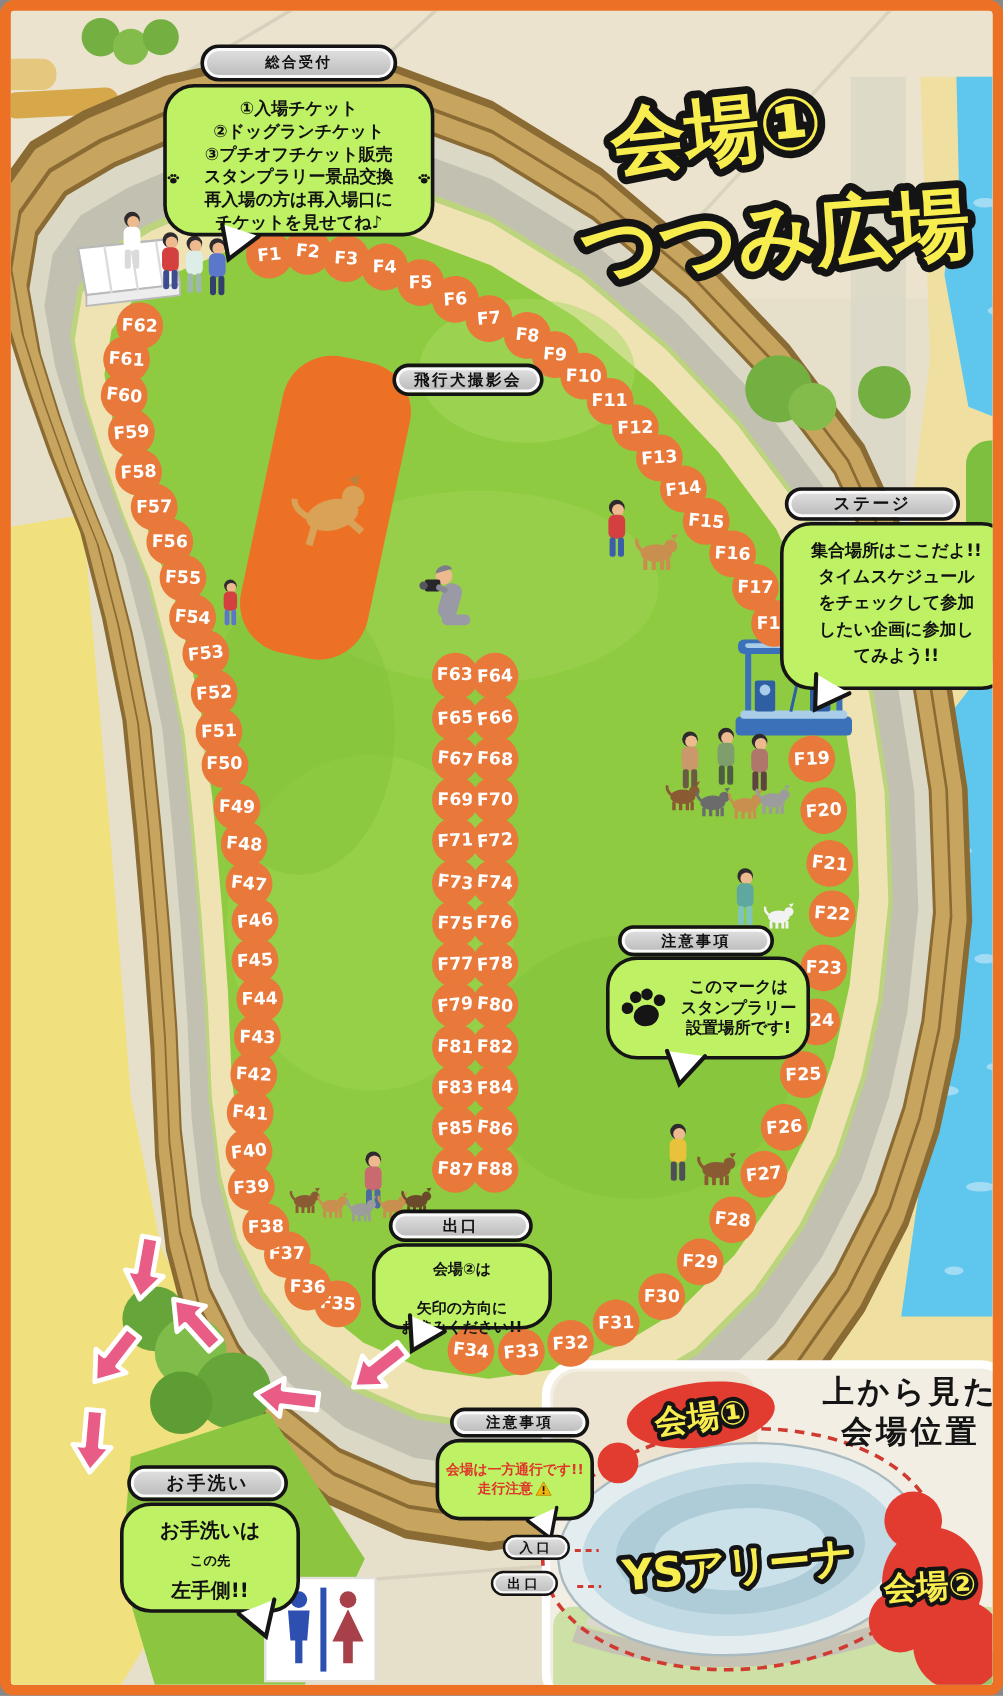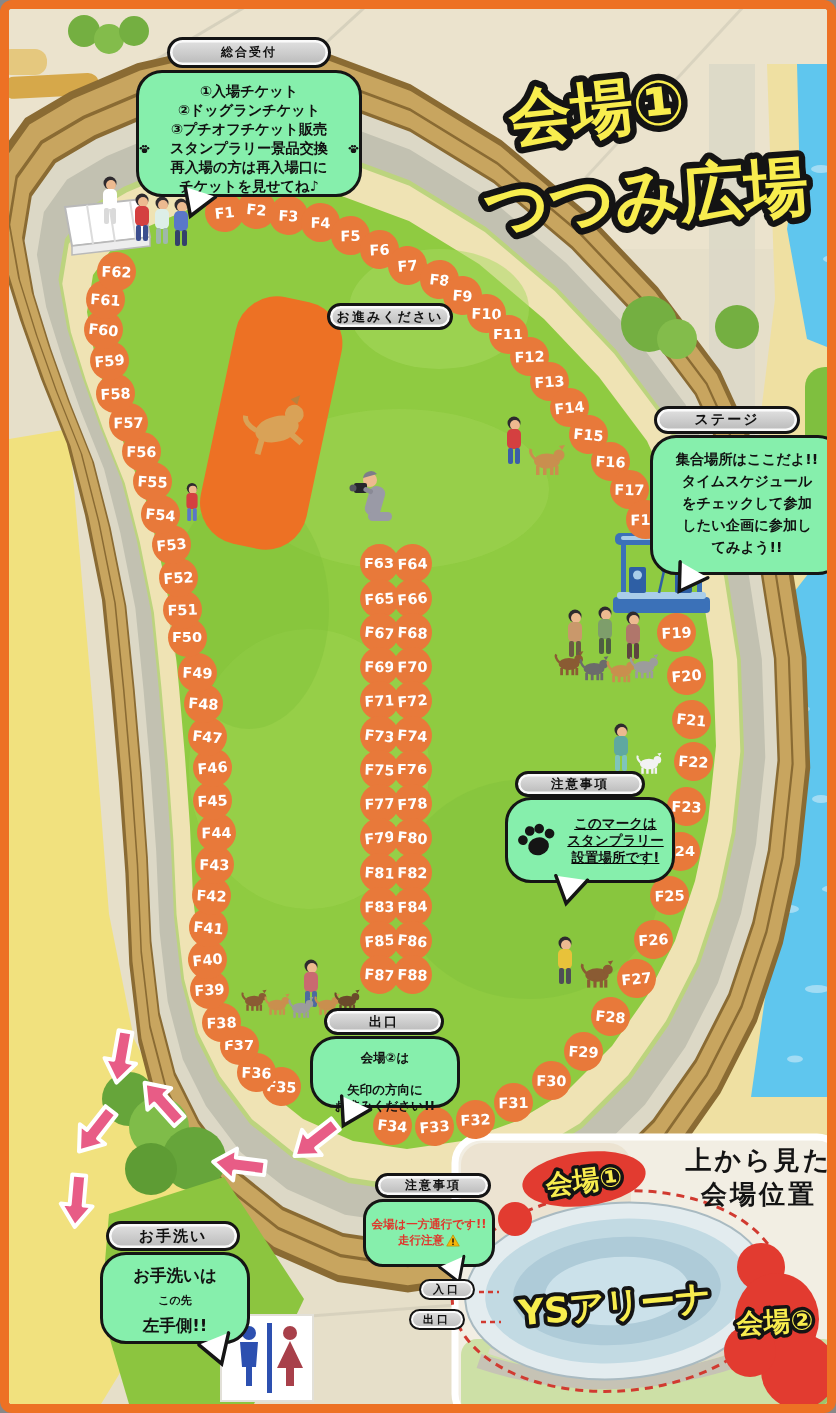--- a/index.html
+++ b/index.html
@@ -3,21 +3,21 @@
 <meta charset="utf-8">
 <style>
   html,body{margin:0;padding:0;background:#888;}
   .poster{
     position:relative;width:836px;height:1413px;box-sizing:border-box;
     border:9px solid #ED7124;border-radius:12px;overflow:hidden;
     background:#E6DFC9;font-family:"DejaVu Sans","Liberation Sans",sans-serif;
   }
   svg.layer{position:absolute;left:0;top:0;pointer-events:none;}
   
-  .bubble{position:absolute;background:#86efac;border:3.5px solid #151515;border-radius:26px;
+  .bubble{position:absolute;background:#bef264;border:3.5px solid #151515;border-radius:26px;
           text-align:center;z-index:3;box-sizing:border-box;}
   .bl{font-weight:700;color:#111;white-space:nowrap;}
   .pill{position:absolute;background:linear-gradient(#E2E2E2,#B9B9B9);border:3px solid #141414;
         border-radius:16px;box-shadow:inset 0 0 0 2.5px #FAFAFA;font-weight:800;color:#111;
         display:flex;align-items:center;justify-content:center;letter-spacing:2px;
         z-index:4;box-sizing:border-box;white-space:nowrap;}
   .tail{position:absolute;transform-origin:50% 0;z-index:3;}
   
   #booths{position:absolute;left:0;top:0;width:836px;height:1413px;z-index:2;pointer-events:none;}
   .booth{position:absolute;width:39px;height:39px;margin:-19.5px 0 0 -19.5px;border-radius:50%;
@@ -525,41 +525,41 @@
         </svg>
     </div>
     <div class="bl" style="font-size:14.2px;line-height:19px;">再入場の方は再入場口に</div>
     <div class="bl" style="font-size:14.2px;line-height:19px;">チケットを見せてね♪</div>
     <svg class="tail" style="left:44px;top:calc(100% - 4px);transform:rotate(18deg);" width="36" height="32" viewBox="0 0 36 32">
         <path d="M2,2 L16,28 L34,2" fill="#fff" stroke="#151515" stroke-width="3.5" stroke-linecap="round"></path>
       </svg>
   </div>
 
   <div class="pill" style="left:318px;top:294px;width:126px;height:27px;font-size:13px;">
-      <span>お進みください</span>
+      <span>飛行犬撮影会</span>
     </div>
 
   <div class="pill" style="left:645px;top:397px;width:146px;height:28px;font-size:14px;">
       <span>ステージ</span>
     </div>
   <div class="bubble" style="left:641px;top:426px;width:194px;height:140px;padding-top:10px;">
     <div class="bl" style="font-size:14.2px;line-height:22px;">集合場所はここだよ!!</div>
     <div class="bl" style="font-size:14.2px;line-height:22px;">タイムスケジュール</div>
     <div class="bl" style="font-size:14.2px;line-height:22px;">をチェックして参加</div>
     <div class="bl" style="font-size:14.2px;line-height:22px;">したい企画に参加し</div>
     <div class="bl" style="font-size:14.2px;line-height:22px;">てみよう!!</div>
     <svg class="tail" style="left:24px;top:calc(100% - 4px);transform:rotate(30deg);" width="36" height="32" viewBox="0 0 36 32">
         <path d="M2,2 L16,28 L34,2" fill="#fff" stroke="#151515" stroke-width="3.5" stroke-linecap="round"></path>
       </svg>
   </div>
 
   <div class="pill" style="left:506px;top:762px;width:130px;height:26px;font-size:12.5px;">
       <span>注意事項</span>
     </div>
-  <div class="bubble" style="left:496px;top:788px;width:170px;height:86px;display:flex;align-items:center;justify-content:center;gap:9px;padding:4px 8px;text-decoration:underline;">
+  <div class="bubble" style="left:496px;top:788px;width:170px;height:86px;display:flex;align-items:center;justify-content:center;gap:9px;padding:4px 8px;">
     <svg width="42" height="40" viewBox="0 0 26 24" style="transform:rotate(-14deg);flex:none;">
         <use href="#pawg" fill="#151515"></use>
       </svg>
     <div>
       <div class="bl" style="font-size:13.5px;line-height:17px;font-weight:800;">このマークは</div>
       <div class="bl" style="font-size:13.5px;line-height:17px;font-weight:800;">スタンプラリー</div>
       <div class="bl" style="font-size:13.5px;line-height:17px;font-weight:800;">設置場所です!</div>
     </div>
     <svg class="tail" style="left:46px;top:calc(100% - 4px);transform:rotate(8deg);" width="36" height="32" viewBox="0 0 36 32">
         <path d="M2,2 L16,28 L34,2" fill="#fff" stroke="#151515" stroke-width="3.5" stroke-linecap="round"></path>

